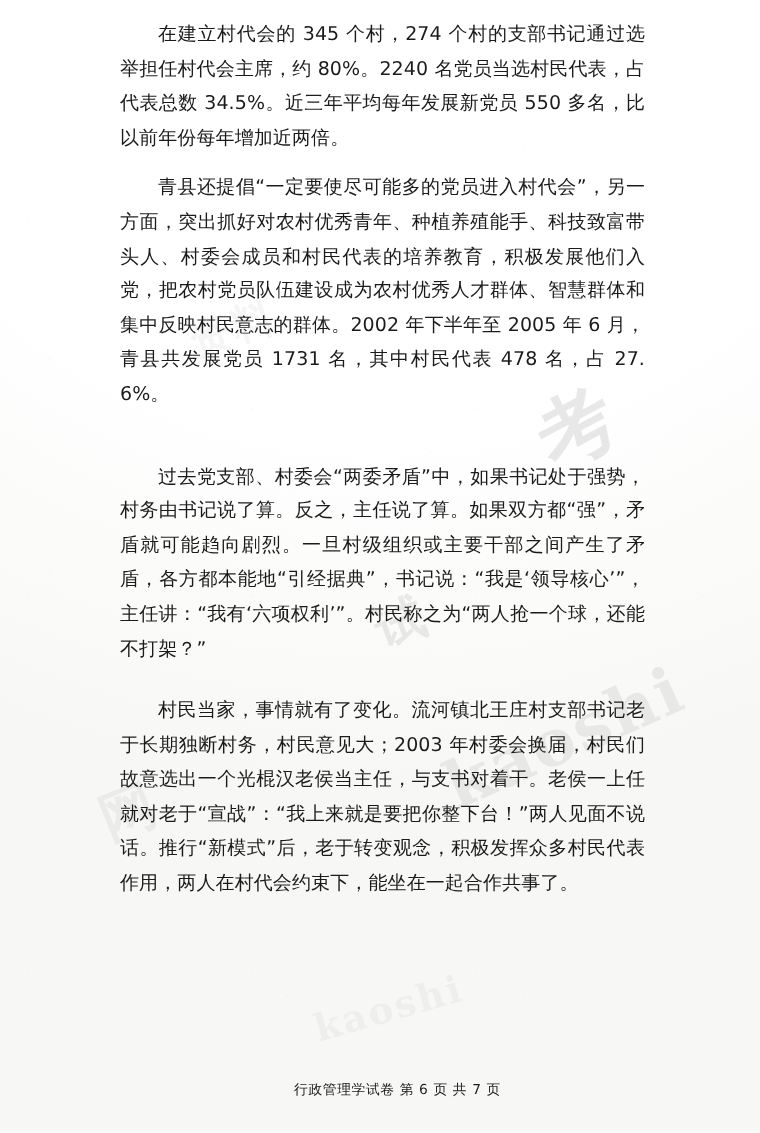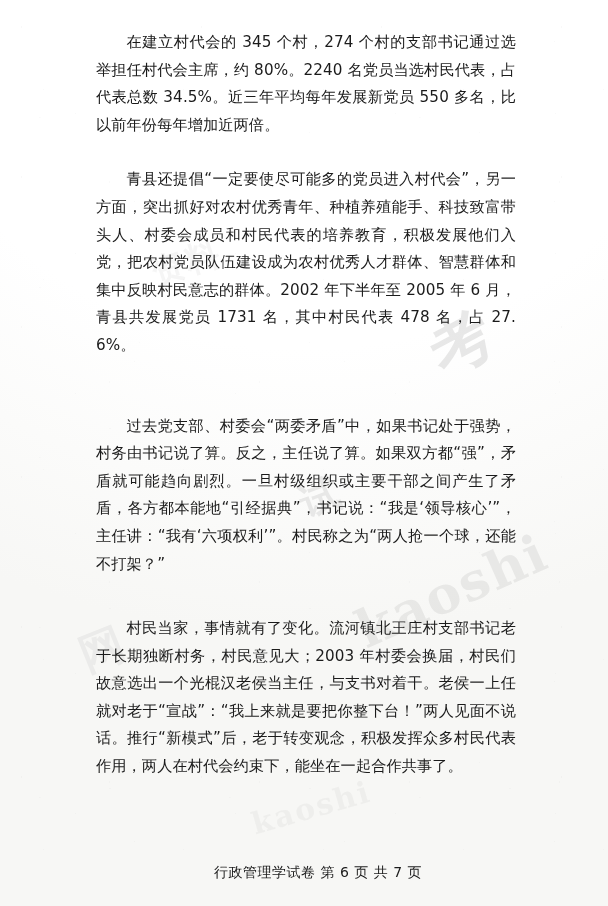--- a/index.html
+++ b/index.html
@@ -63,21 +63,21 @@
   .wm-f { top: 790px; left: 250px; font-size: 30px; transform: rotate(-16deg); opacity:.4; }
 
   #content {
     position: absolute;
     left: 96px;
     top: 14px;
     width: 420px;
   }
 
   .para {
-    margin: 15px 0 2px 0;
+    margin: 0 0 2px 0;
     font-family: "DejaVu Sans", "Liberation Sans", sans-serif;
     font-size: 15.2px;
     line-height: 27.6px;
     color: #1b1b1b;
     text-align: justify;
     text-justify: inter-character;
     text-indent: 2em;
     letter-spacing: .1px;
     word-break: break-all;
     -webkit-font-smoothing: none;
@@ -87,21 +87,21 @@
   .gap-sm { height: 10px; }
   .gap-md { height: 26px; }
 
   #footer {
     position: absolute;
     left: 0;
     right: 0;
     top: 864px;
     text-align: center;
     font-family: "DejaVu Sans", "Liberation Sans", sans-serif;
-    font-size: 14px;
+    font-size: 11px;
     color: #1b1b1b;
     letter-spacing: .5px;
     margin-left: 28px;
   }
 </style>
 </head>
 <body>
 
 <div id="page">
 

